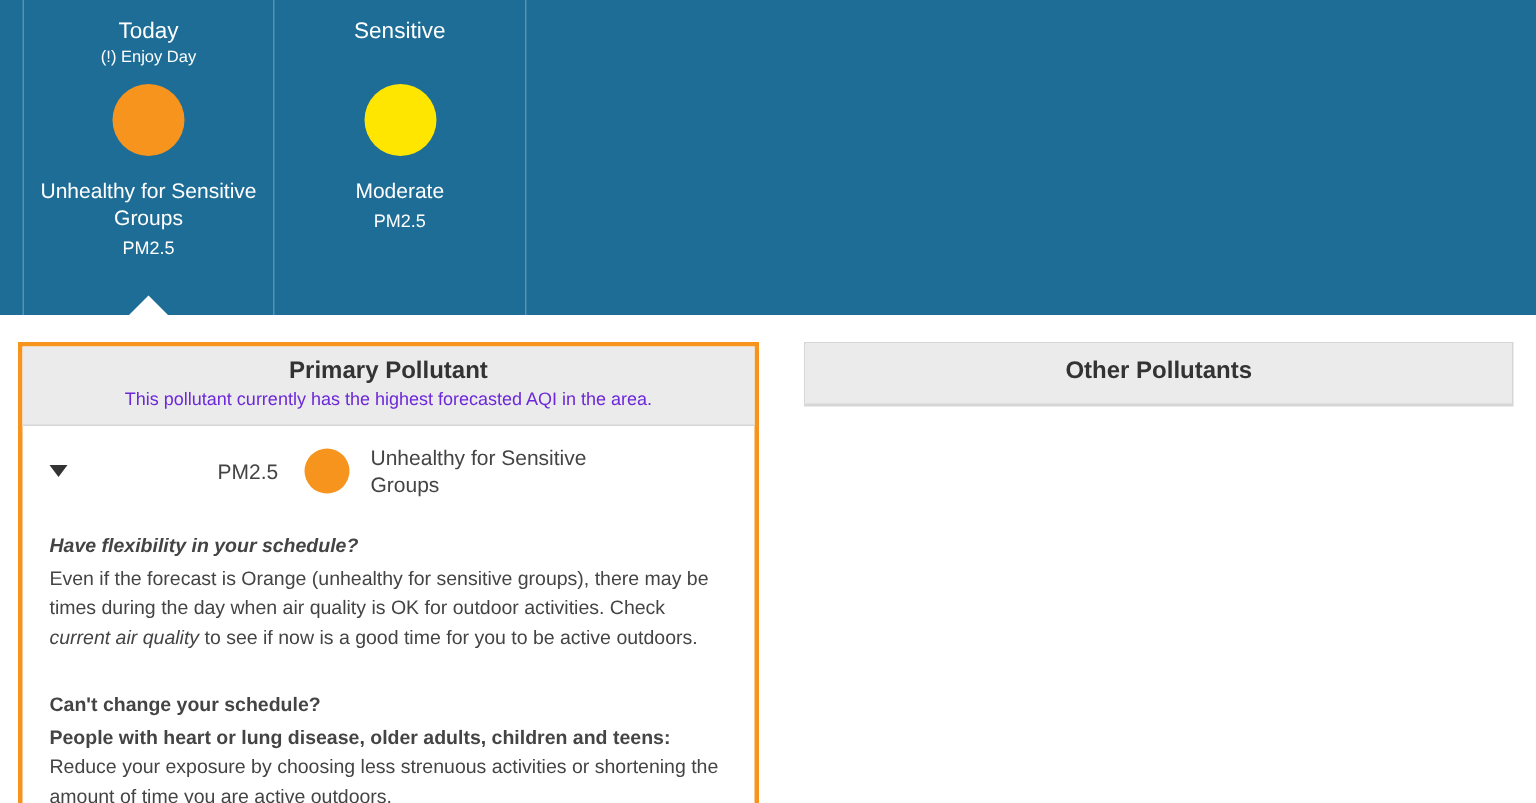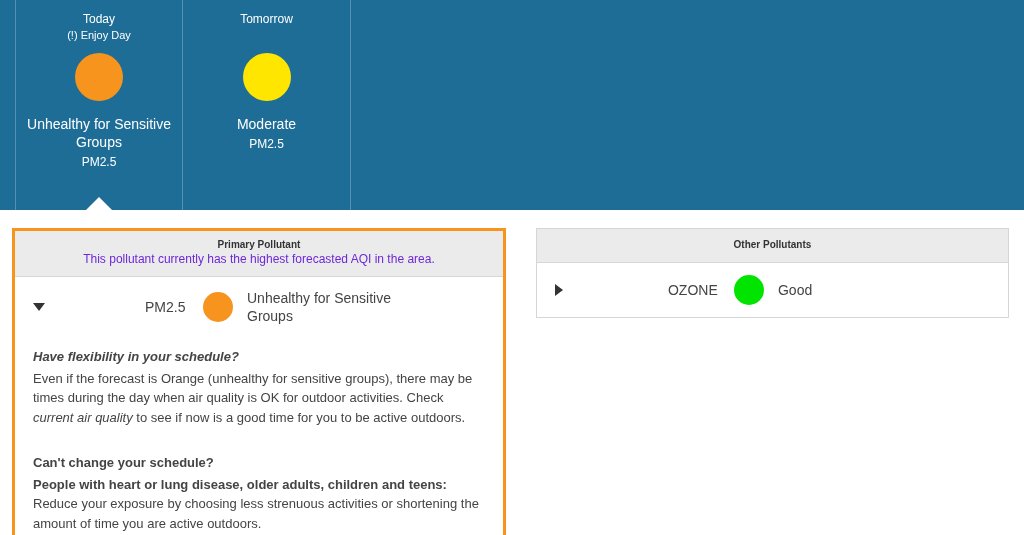--- a/index.html
+++ b/index.html
@@ -23,21 +23,21 @@
       padding: 12px 8px;
       text-align: center;
       color: #fff;
       position: relative;
       cursor: pointer;
     }
     .forecast-card:first-child {
       border-left: 1px solid rgba(255,255,255,0.25);
     }
     .forecast-day {
-      font-size: 12px;
+      font-size: 15px;
       margin-bottom: 3px;
     }
     .forecast-action {
       font-size: 11px;
       margin-bottom: 10px;
       height: 14px;
     }
     .aqi-circle {
       width: 48px;
       height: 48px;
@@ -75,21 +75,21 @@
       background: #fff;
     }
     .panel-header {
       background: #ebebeb;
       border-bottom: 1px solid #d6d6d6;
       text-align: center;
       padding: 8px 10px 10px 10px;
     }
     .panel-title {
       font-weight: bold;
-      font-size: 10px;
+      font-size: 16px;
       color: #333;
       margin-bottom: 2px;
     }
     .panel-subtitle {
       font-size: 12px;
       color: #6d28d9;
     }
     .pollutant-row {
       display: flex;
       align-items: center;
@@ -170,21 +170,21 @@
 <div class="forecast-bar">
   <div class="forecast-card">
     <div class="forecast-day">Today</div>
     <div class="forecast-action">(!) Enjoy Day</div>
     <div class="aqi-circle" style="background: rgb(247, 148, 30);"></div>
     <div class="forecast-category">Unhealthy for Sensitive Groups</div>
     <div class="forecast-pollutant">PM2.5</div>
     <div class="selected-arrow"></div>
   </div>
   <div class="forecast-card">
-    <div class="forecast-day">Tomorrow</div>
+    <div class="forecast-day">Sensitive</div>
     <div class="forecast-action"></div>
     <div class="aqi-circle" style="background: rgb(255, 230, 0);"></div>
     <div class="forecast-category">Moderate</div>
     <div class="forecast-pollutant">PM2.5</div>
   </div>
 </div>
 
 <div class="content-area">
 
   <div class="primary-panel">
@@ -210,21 +210,15 @@
       <div class="advice-line">
         <strong>Everyone else:</strong><span> Enjoy your outdoor activities.</span>
       </div>
     </div>
   </div>
 
   <div class="other-panel">
     <div class="panel-header">
       <div class="panel-title">Other Pollutants</div>
     </div>
-    <div class="pollutant-row">
-      <span class="expand-toggle caret-right"></span>
-      <span class="pollutant-name" style="min-width:50px;">OZONE</span>
-      <span class="pollutant-circle" style="background: rgb(0, 228, 0);"></span>
-      <span class="pollutant-category">Good</span>
-    </div>
   </div>
 
 </div>
 
 </body></html>

